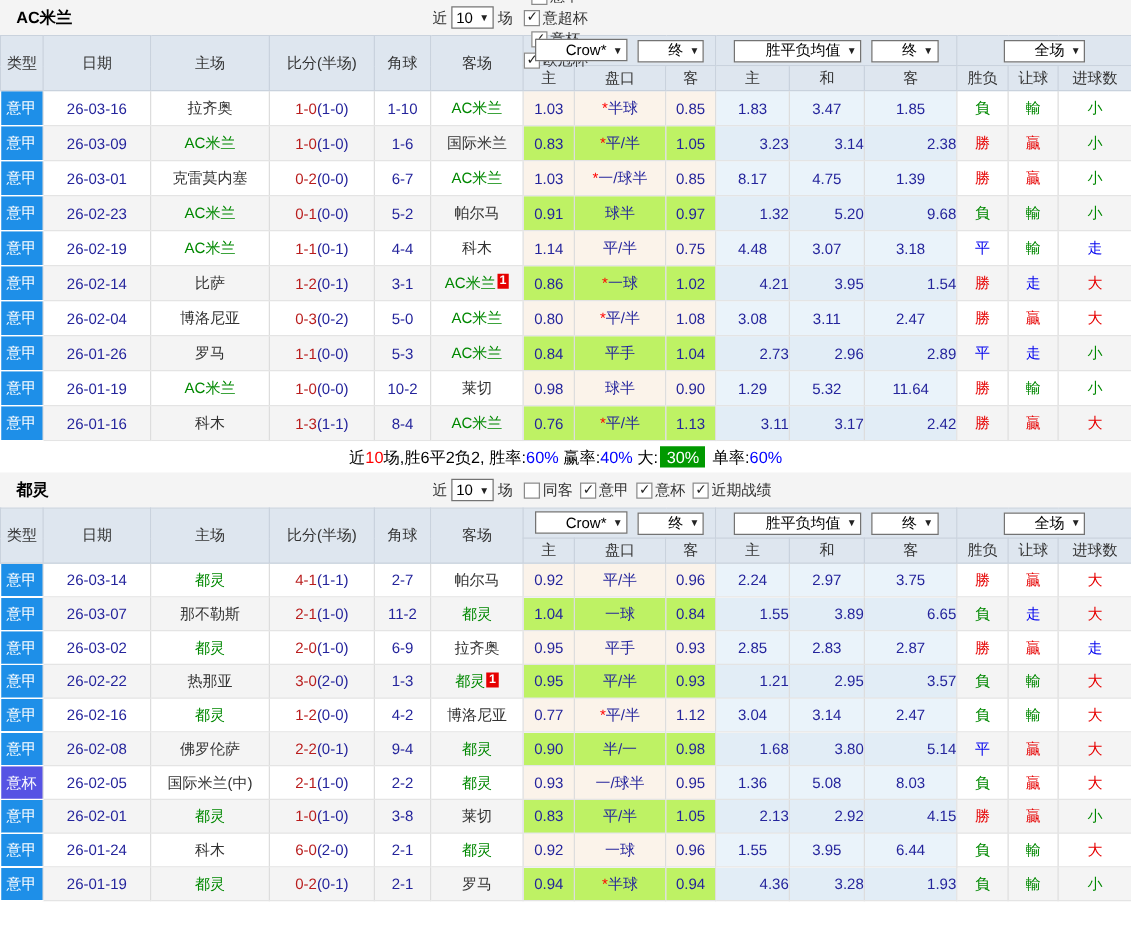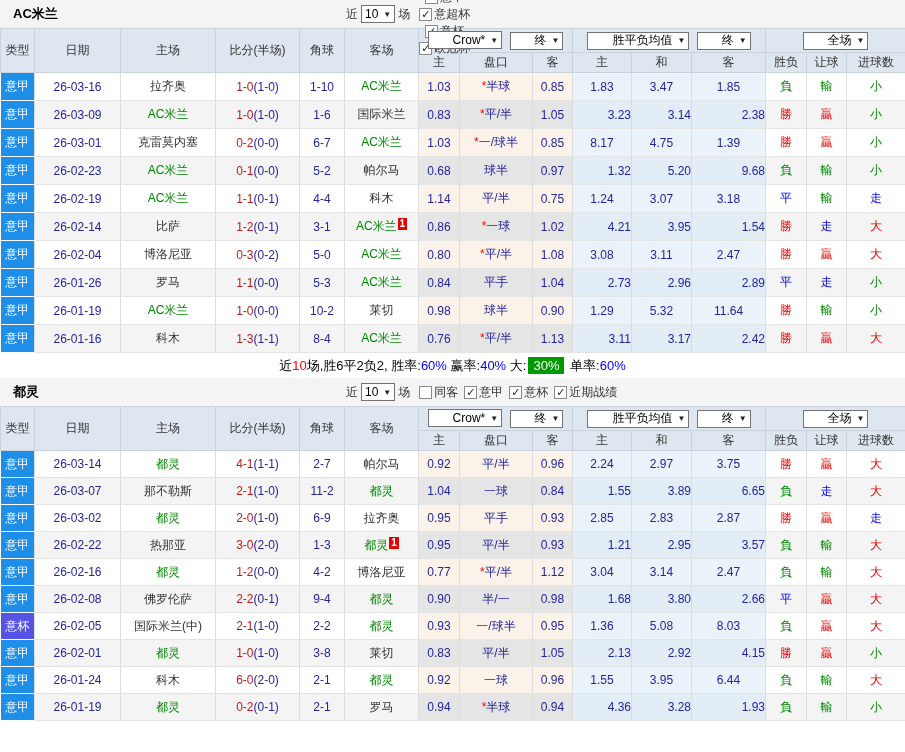--- a/index.html
+++ b/index.html
@@ -32,21 +32,21 @@
   .hdr-sub th{height:19px;}
   th .sel{height:18px;margin:0 2px;padding-left:24px;}
   td{border-right:1px solid #ddd;border-bottom:1px solid #e4e4e4;text-align:center;padding:0;height:27px;overflow:hidden;white-space:nowrap;}
   .t2 td{height:26px;}
   .lg{color:#fff;border-bottom:1px solid #fff;font-size:12px;}
   .lg.blue{background:#1e8fe8;}
   .lg.purple{background:#5653e4;}
   .plain{background:#fff;}
   tr.even .plain{background:#f4f4f4;}
   .odds{background:#fbf3ea;}
-  tr.even .odds{background:#e5e5e5;}
+  tr.even .odds{background:#bef264;}
   .mean{background:#eaf3fa;}
   tr.even .mean{background:#e2edf6;text-align:right;}
   .num{color:#24249c;}
   .team{color:#333;}
   .team .focus{color:#008800;}
   .score .main{color:#b91c1c;}
   .score .half{color:#24249c;}
   .badge{background:#e60000;color:#fff;font-size:10px;line-height:12px;padding:0 2px;margin-left:1px;display:inline-block;vertical-align:3px;font-weight:bold;}
   .star{color:#f00;}
   .res{font-size:12px;}
@@ -219,41 +219,41 @@
           <td class="res plain r">贏</td>
           <td class="res plain g">小</td>
         </tr>
         <tr class="even">
           <td class="lg blue">意甲</td>
           <td class="num plain">26-02-23</td>
           <td class="team plain"><span class="focus">AC米兰</span></td>
           <td class="score plain"><span class="main">0-1</span><span class="half">(0-0)</span></td>
           <td class="num plain">5-2</td>
           <td class="team plain"><span>帕尔马</span></td>
-          <td class="num odds">0.68</td>
+          <td class="num odds">0.91</td>
           <td class="num odds"><span>球半</span></td>
           <td class="num odds">0.97</td>
           <td class="num mean">1.32</td>
           <td class="num mean">5.20</td>
           <td class="num mean">9.68</td>
           <td class="res plain g">負</td>
           <td class="res plain g">輸</td>
           <td class="res plain g">小</td>
         </tr>
         <tr class="odd">
           <td class="lg blue">意甲</td>
           <td class="num plain">26-02-19</td>
           <td class="team plain"><span class="focus">AC米兰</span></td>
           <td class="score plain"><span class="main">1-1</span><span class="half">(0-1)</span></td>
           <td class="num plain">4-4</td>
           <td class="team plain"><span>科木</span></td>
           <td class="num odds">1.14</td>
           <td class="num odds"><span>平/半</span></td>
           <td class="num odds">0.75</td>
-          <td class="num mean">1.24</td>
+          <td class="num mean">4.48</td>
           <td class="num mean">3.07</td>
           <td class="num mean">3.18</td>
           <td class="res plain b">平</td>
           <td class="res plain g">輸</td>
           <td class="res plain b">走</td>
         </tr>
         <tr class="even">
           <td class="lg blue">意甲</td>
           <td class="num plain">26-02-14</td>
           <td class="team plain"><span>比萨</span></td>
@@ -540,21 +540,21 @@
           <td class="num plain">26-02-08</td>
           <td class="team plain"><span>佛罗伦萨</span></td>
           <td class="score plain"><span class="main">2-2</span><span class="half">(0-1)</span></td>
           <td class="num plain">9-4</td>
           <td class="team plain"><span class="focus">都灵</span></td>
           <td class="num odds">0.90</td>
           <td class="num odds"><span>半/一</span></td>
           <td class="num odds">0.98</td>
           <td class="num mean">1.68</td>
           <td class="num mean">3.80</td>
-          <td class="num mean">2.66</td>
+          <td class="num mean">5.14</td>
           <td class="res plain b">平</td>
           <td class="res plain r">贏</td>
           <td class="res plain r">大</td>
         </tr>
         <tr class="odd">
           <td class="lg purple">意杯</td>
           <td class="num plain">26-02-05</td>
           <td class="team plain"><span>国际米兰(中)</span></td>
           <td class="score plain"><span class="main">2-1</span><span class="half">(1-0)</span></td>
           <td class="num plain">2-2</td>

